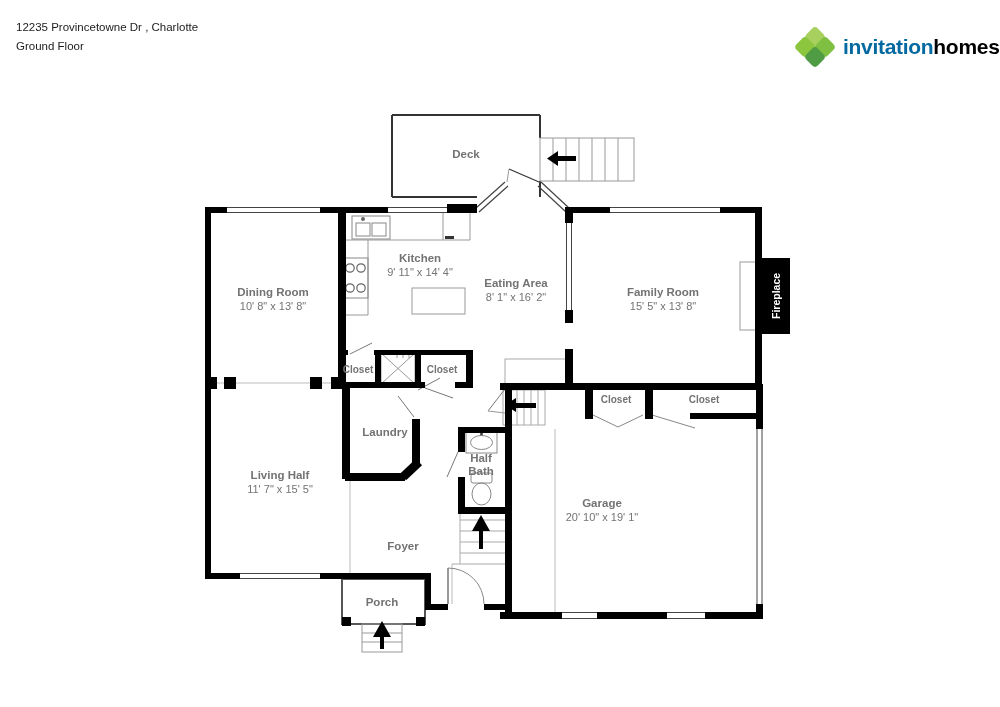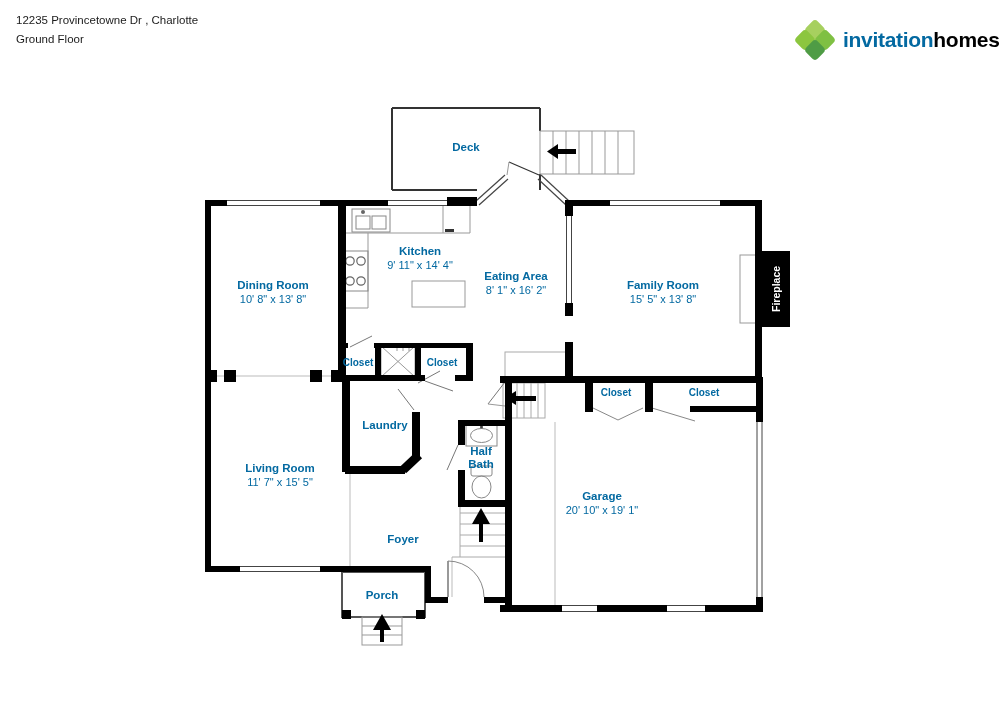--- a/index.html
+++ b/index.html
@@ -1,37 +1,37 @@
 <!DOCTYPE html>
 <html><head>
 <meta charset="utf-8">
 <style>
   html,body{margin:0;padding:0;background:#fff;}
   .page{position:relative;width:1000px;height:654px;background:#ffffff;
-        font-family:"Liberation Sans",sans-serif;overflow:hidden;}
+        font-family:"Liberation Sans",sans-serif;overflow:hidden;margin-top:7px;}
   .hdr{position:absolute;font-size:11.5px;color:#1b1b1b;white-space:nowrap;}
   .hdr-address{left:16px;top:14px;}
   .hdr-floor{left:16px;top:33px;}
 
   
   .logo{position:absolute;left:797px;top:22px;width:190px;height:38px;}
   .logo-icon{position:absolute;left:0;top:0;width:36px;height:36px;}
   .petal{position:absolute;width:16px;height:16px;border-radius:4px;transform:rotate(45deg);}
   .petal.p-top{left:10px;top:0;background:#a7d05f;}
   .petal.p-left{left:0;top:10px;background:#8cc63f;}
   .petal.p-right{left:20px;top:10px;background:#7fc043;}
   .petal.p-bottom{left:10px;top:20px;background:#4f9c45;}
   .logo-text{position:absolute;left:46px;top:6px;font-size:21px;font-weight:bold;
              letter-spacing:-0.3px;white-space:nowrap;}
   .logo-w1{color:#0369a1;}
   .logo-w2{color:#000000;}
   .logo-tm{color:#9b9b9b;font-size:8px;font-weight:normal;vertical-align:super;}
 
   
-  .room-label{position:absolute;transform:translateX(-50%);text-align:center;color:#0369a1;}
+  .room-label{position:absolute;transform:translateX(-50%);text-align:center;color:#737373;}
   .rname{font-weight:bold;font-size:11.5px;line-height:14px;white-space:nowrap;}
   .rdims{font-size:11px;line-height:14px;white-space:nowrap;}
   .closet .rname{font-size:10px;}
   .halfbath{width:46px;}
   .halfbath .rname{white-space:normal;line-height:13px;}
   .fireplace-label{position:absolute;left:762px;top:251px;width:28px;height:76px;
      display:flex;align-items:center;justify-content:center;
      writing-mode:vertical-rl;transform:rotate(180deg);
      color:#fff;font-weight:bold;font-size:10.5px;}
 
@@ -323,21 +323,21 @@
 
   <div class="room-label" style="left:385px;top:418px;">
     <div class="rname">Laundry</div>
   </div>
 
   <div class="room-label halfbath" style="left:481px;top:445px;">
     <div class="rname">Half Bath</div>
   </div>
 
   <div class="room-label" style="left:280px;top:461px;">
-    <div class="rname">Living Room</div>
+    <div class="rname">Living Half</div>
     <div class="rdims">11' 7" x 15' 5"</div>
   </div>
 
   <div class="room-label" style="left:403px;top:532px;">
     <div class="rname">Foyer</div>
   </div>
 
   <div class="room-label" style="left:602px;top:489px;">
     <div class="rname">Garage</div>
     <div class="rdims">20' 10" x 19' 1"</div>

